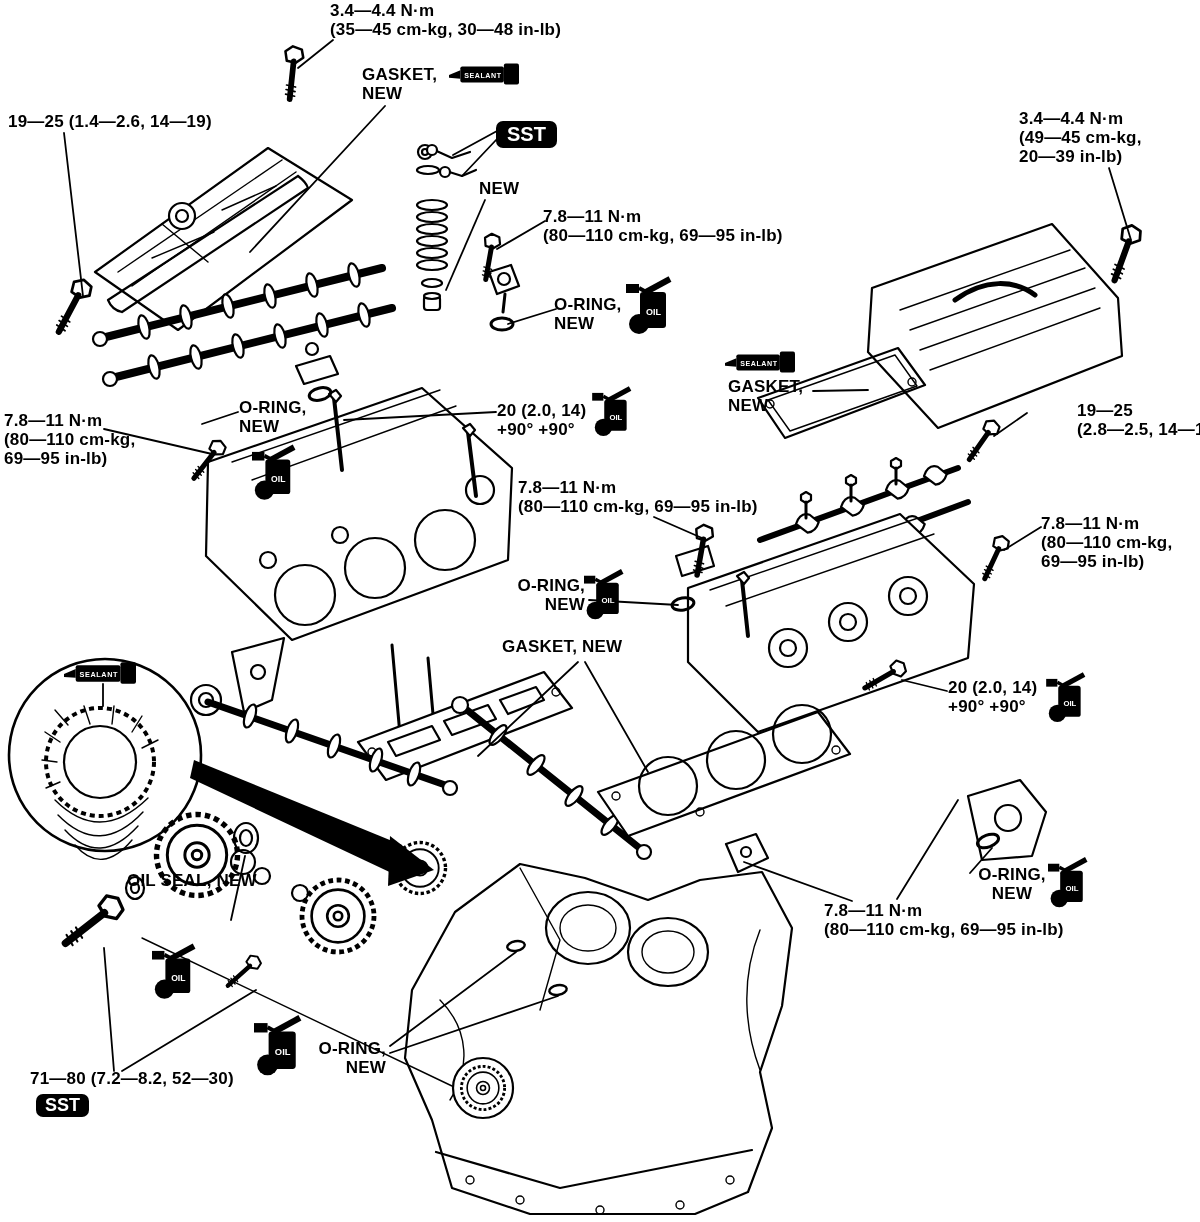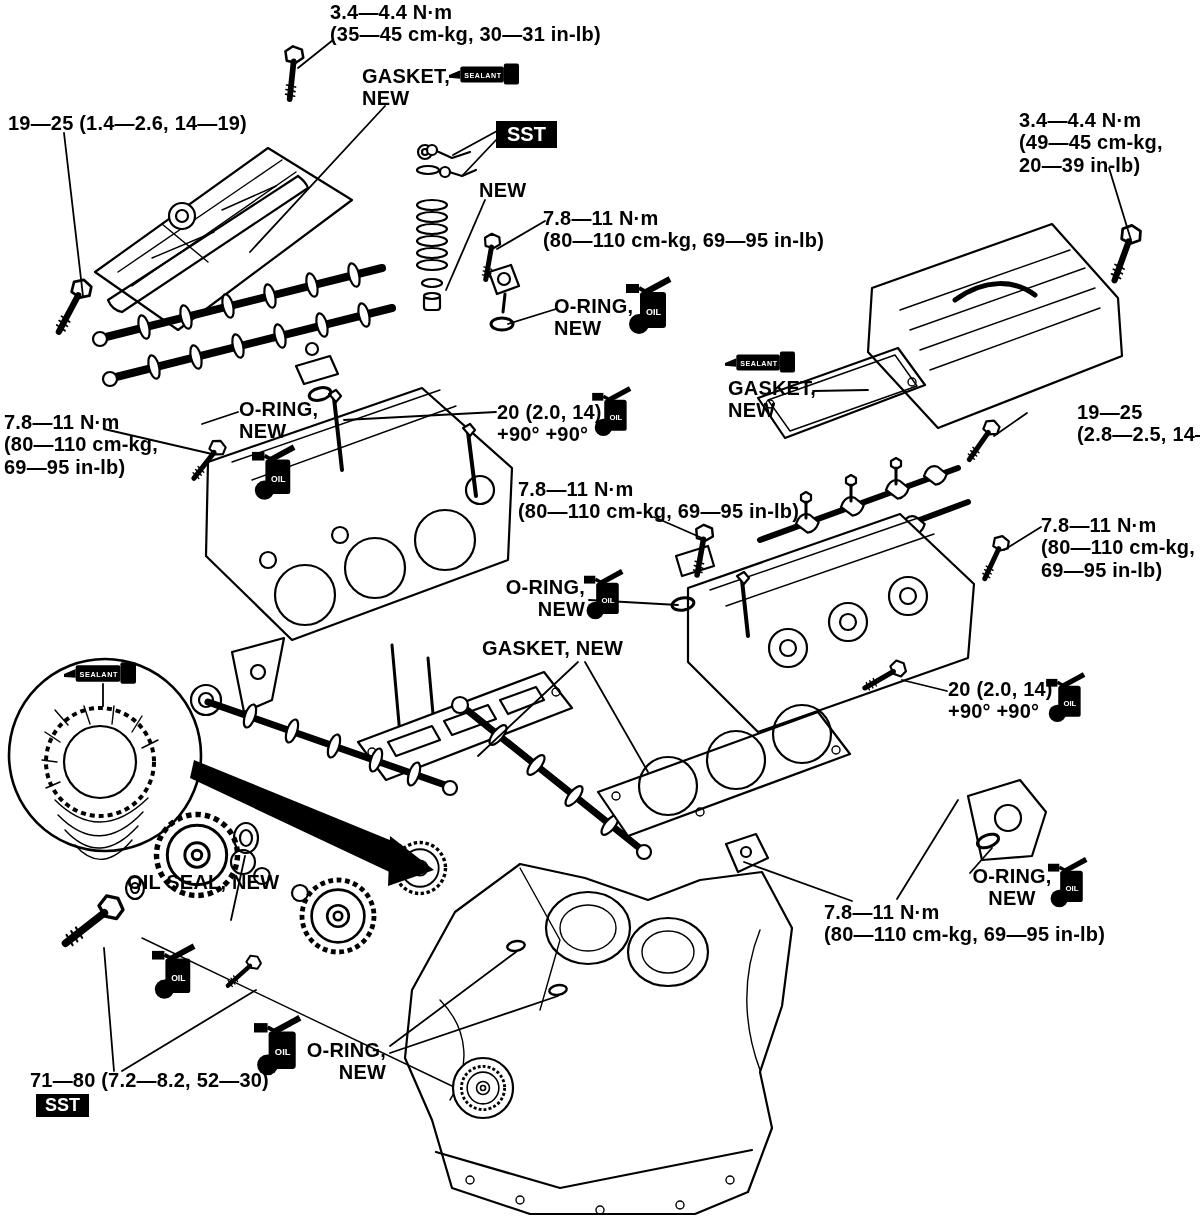--- a/index.html
+++ b/index.html
@@ -4,26 +4,26 @@
 <style>
   html,body{margin:0;padding:0;background:#fff;}
   #stage{position:relative;width:1200px;height:1222px;background:#fff;overflow:hidden;
          font-family:"Liberation Sans",sans-serif;}
   #art{position:absolute;left:0;top:0;}
   .ln{stroke:#000;fill:none;stroke-width:2.2;stroke-linecap:round;stroke-linejoin:round;}
   .fw{stroke:#000;fill:#fff;stroke-width:2.2;stroke-linejoin:round;}
   .fb{fill:#000;stroke:none;}
   .thin{stroke-width:1.4;}
   .lead{stroke:#000;stroke-width:1.8;fill:none;stroke-linecap:round;}
-  .lbl{position:absolute;font-weight:700;font-size:20px;line-height:1.12;color:#000;
+  .lbl{position:absolute;font-weight:700;font-size:17px;line-height:1.12;color:#000;
        white-space:nowrap;letter-spacing:.2px;}
   .lbl.ra{text-align:right;}
   .lbl.ca{text-align:center;}
   .sst{position:absolute;background:#000;color:#fff;font-weight:700;font-size:20px;
-       line-height:1.15;padding:2px 11px;}
+       line-height:1.15;padding:2px 11px;border-radius:7px;}
   .sst.small{font-size:18px;padding:1px 9px;}
   .badge{position:absolute;}
   .oil-label{fill:#fff;font-family:"Liberation Sans",sans-serif;font-weight:700;font-size:9px;}
   .seal-label{fill:#fff;font-family:"Liberation Sans",sans-serif;font-weight:700;font-size:7.5px;letter-spacing:.6px;}
 </style>
 </head>
 <body>
 
 <div id="stage">
 
@@ -343,21 +343,21 @@
     <line x1="390" y1="1046" x2="516" y2="952"></line>
     <line x1="390" y1="1053" x2="558" y2="996"></line>
     <line x1="114" y1="1071" x2="104" y2="948"></line>
     <line x1="122" y1="1071" x2="256" y2="990"></line>
     <line x1="103" y1="684" x2="103" y2="706"></line>
   </g>
 </svg>
 
 <div class="lbl" style="left:330px;top:1px">
   <div>3.4—4.4 N·m</div>
-  <div>(35—45 cm-kg, 30—31 in-lb)</div>
+  <div>(35—45 cm-kg, 30—48 in-lb)</div>
 </div>
 <div class="lbl" style="left:8px;top:112px">
   <div>19—25 (1.4—2.6, 14—19)</div>
 </div>
 <div class="lbl" style="left:362px;top:65px">
   <div>GASKET,</div>
   <div>NEW</div>
 </div>
 <div class="lbl" style="left:479px;top:179px">
   <div>NEW</div>
@@ -397,21 +397,21 @@
   <div>+90° +90°</div>
 </div>
 <div class="lbl" style="left:518px;top:478px">
   <div>7.8—11 N·m</div>
   <div>(80—110 cm-kg, 69—95 in-lb)</div>
 </div>
 <div class="lbl ra" style="left:503px;top:576px;width:82px">
   <div>O-RING,</div>
   <div>NEW</div>
 </div>
-<div class="lbl" style="left:482px;top:637px">
+<div class="lbl" style="left:502px;top:637px">
   <div>GASKET, NEW</div>
 </div>
 <div class="lbl" style="left:1041px;top:514px">
   <div>7.8—11 N·m</div>
   <div>(80—110 cm-kg,</div>
   <div>69—95 in-lb)</div>
 </div>
 <div class="lbl" style="left:948px;top:678px">
   <div>20 (2.0, 14)</div>
   <div>+90° +90°</div>

